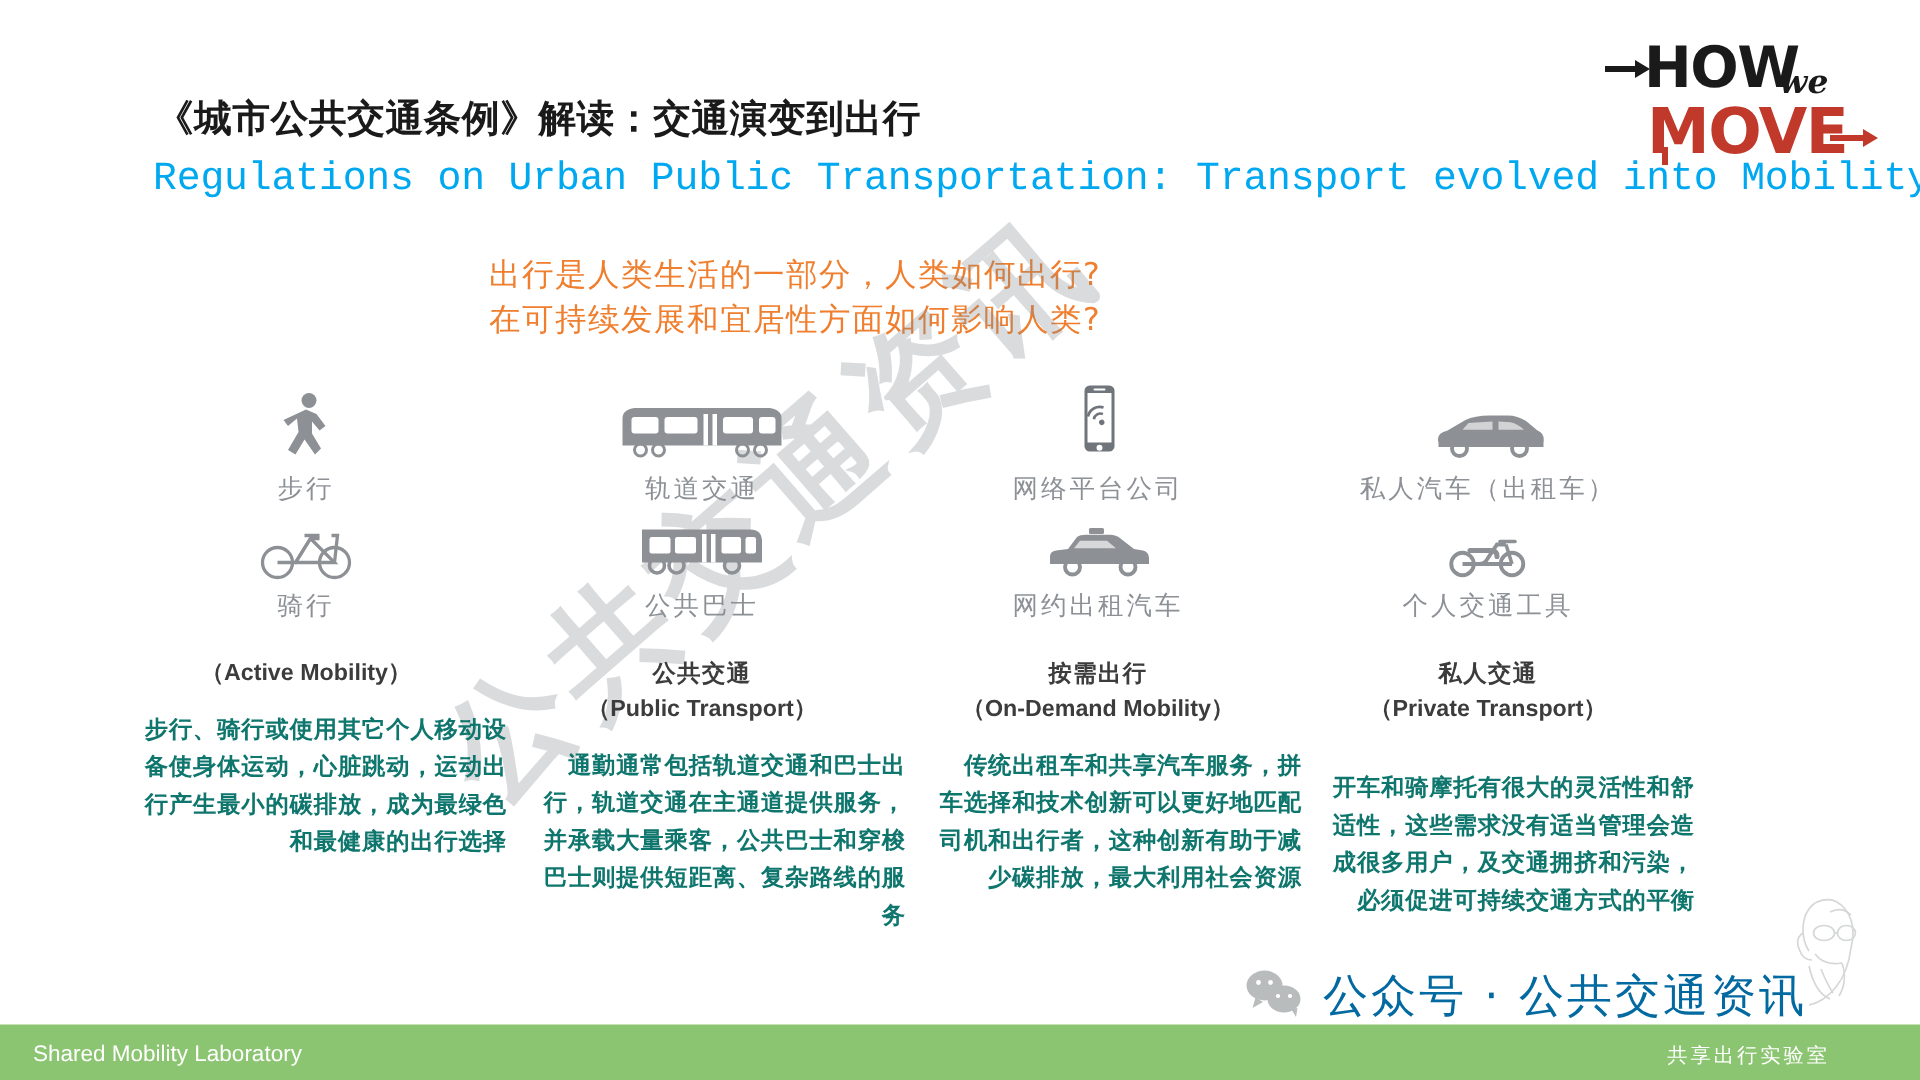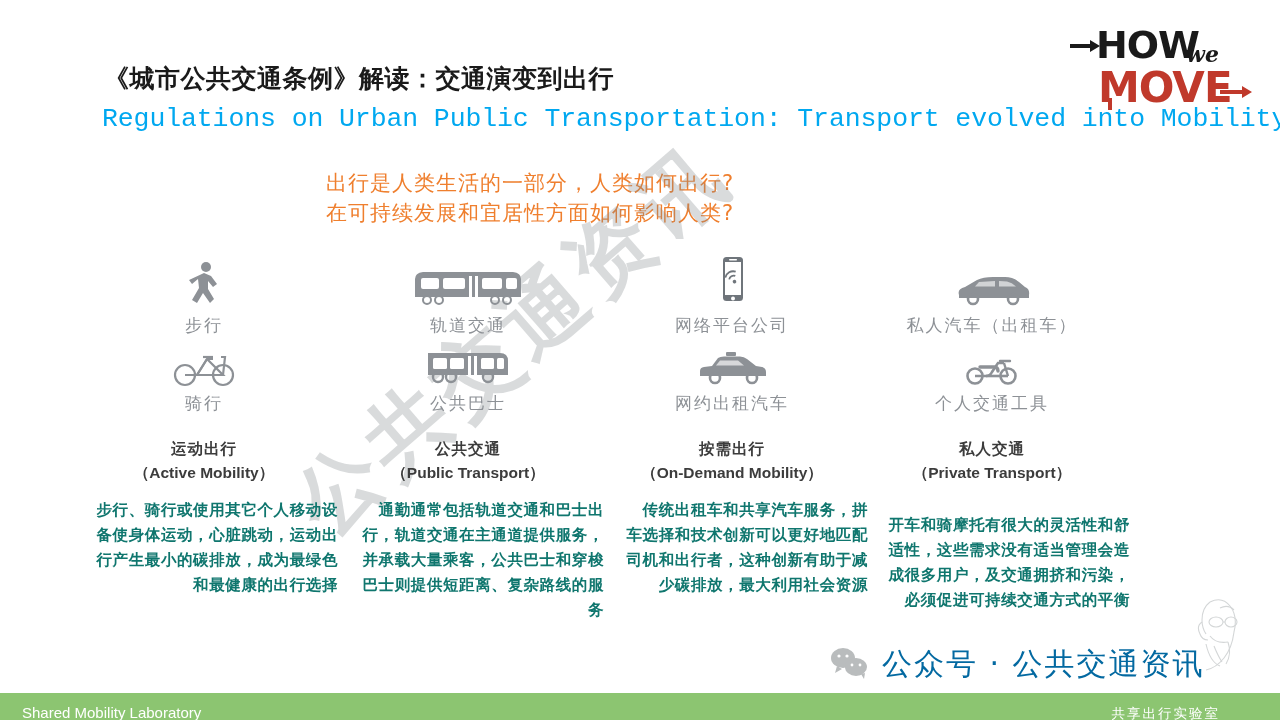--- a/index.html
+++ b/index.html
@@ -176,21 +176,21 @@
     color: #0369a1;
     white-space: nowrap;
   }
 
   
   #footer {
     position: absolute;
     left: 0;
     bottom: 0;
     width: 1280px;
-    height: 27px;
+    height: 37px;
     background: #8cc571;
   }
   #footer-left {
     position: absolute;
     left: 22px;
     top: 11px;
     font-family: "Liberation Sans", sans-serif;
     font-size: 15px;
     color: #ffffff;
   }
@@ -257,21 +257,20 @@
           <path d="M12 26 L24 26 L34 10 L40 10" fill="none" stroke="#8d9196" stroke-width="2.2"></path>
           <path d="M24 26 L34 10" fill="none" stroke="#8d9196" stroke-width="2.2"></path>
           <path d="M24 26 L50 26 L34 10" fill="none" stroke="#8d9196" stroke-width="2.2"></path>
           <path d="M30 8 L40 8" stroke="#8d9196" stroke-width="2.2"></path>
           <path d="M48 8 L52 8 L50 26" fill="none" stroke="#8d9196" stroke-width="2.2"></path>
         </svg>
       </div>
       <div class="mode-label">骑行</div>
     </div>
     <div class="cat-head">
-      <div>运动出行</div>
       <div class="en">（Active Mobility）</div>
     </div>
     <div class="cat-body">步行、骑行或使用其它个人移动设备使身体运动，心脏跳动，运动出行产生最小的碳排放，成为最绿色和最健康的出行选择</div>
   </div>
 
   <div class="col" id="col1">
     <div class="mode">
       <div class="mode-icon">
         <svg width="118" height="42" viewBox="0 0 118 42">
           <path d="M6 12 Q6 6 14 5 L104 5 Q112 6 112 12 L112 30 L6 30 Z" fill="#8d9196"></path>

